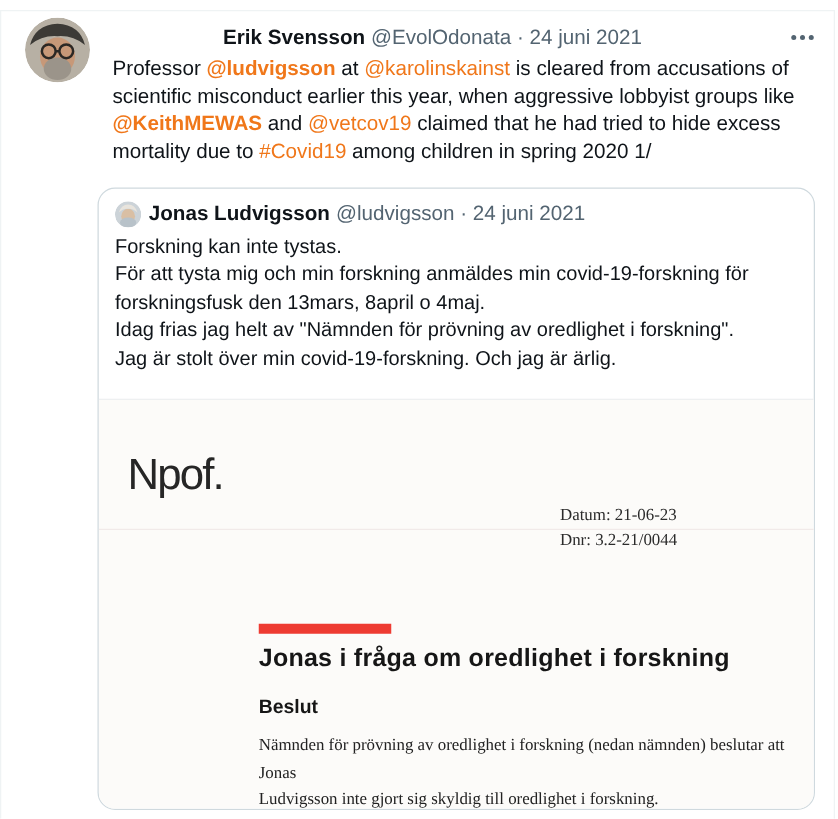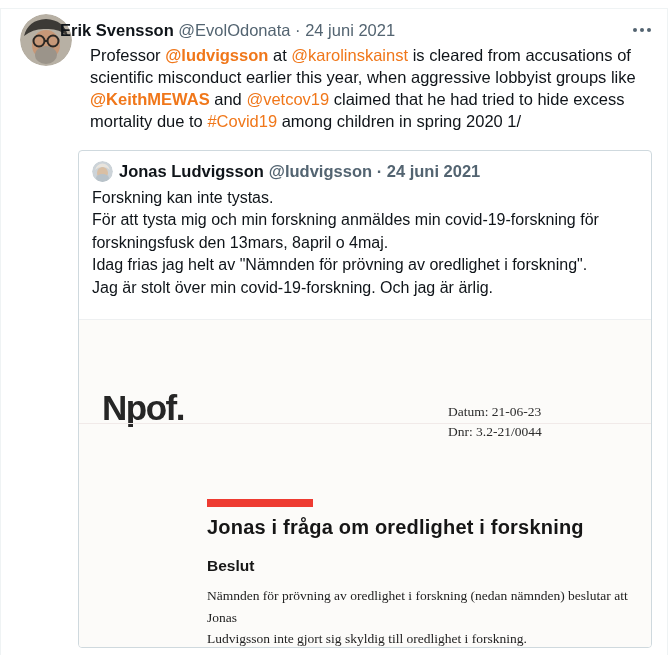--- a/index.html
+++ b/index.html
@@ -6,56 +6,55 @@
   .screenshot{
     position:relative;width:670px;height:655px;overflow:hidden;background:#fff;
     font-family:"Liberation Sans",sans-serif;color:#0f1419;
   }
   .tweet-card{
     position:absolute;top:8px;left:0;width:668px;height:660px;
     border:1px solid #eff3f4;border-bottom:none;background:#fff;box-sizing:border-box;
   }
   
   .avatar-main{position:absolute;left:20px;top:14px;width:52px;height:52px;border-radius:50%;overflow:hidden;cursor:pointer;}
-  .header-row{position:absolute;left:60px;top:19px;width:540px;white-space:nowrap;font-size:16.5px;line-height:22px;}
+  .header-row{position:absolute;left:76px;top:19px;width:540px;white-space:nowrap;font-size:16.5px;line-height:22px;text-align:center;}
   .author-name{font-weight:700;color:#0f1419;cursor:pointer;}
   .meta{color:#536471;font-weight:400;}
   .more-icon{position:absolute;right:19px;top:28px;display:flex;gap:3px;cursor:pointer;}
   .more-icon i{width:4px;height:4px;border-radius:50%;background:#536471;display:block;}
   
   .tweet-text{
     position:absolute;left:90px;top:44px;width:586px;
     font-size:16.5px;line-height:22px;color:#0f1419;font-weight:400;
   }
   .lnk{color:#f0771a;text-decoration:none;cursor:pointer;}
   .lnk-b{color:#f0771a;font-weight:700;text-decoration:none;cursor:pointer;}
   
   .quote-card{
     position:absolute;left:78px;top:150px;width:574px;height:498px;
-    border:1px solid #cfd9de;border-radius:4px;overflow:hidden;background:#fff;
+    border:1px solid #cfd9de;border-radius:14px;overflow:hidden;background:#fff;
     box-sizing:border-box;cursor:pointer;
   }
   .q-header{position:absolute;left:13px;top:10px;display:flex;align-items:center;white-space:nowrap;font-size:16.5px;}
   .avatar-q{width:21px;height:21px;border-radius:50%;overflow:hidden;margin-right:6px;flex:0 0 auto;}
   .q-name{font-weight:700;color:#0f1419;}
-  .q-meta{color:#536471;margin-left:5px;font-weight:bold;}
+  .q-meta{color:#536471;margin-left:5px;}
   .q-text{
     position:absolute;left:13px;top:36px;width:548px;
     font-size:16px;line-height:22.4px;color:#0f1419;
   }
   
   .doc-image{
     position:absolute;left:0;right:0;top:168px;bottom:0;
     background:#fcfbf9;border-top:1px solid #eef0f1;
   }
   .doc-logo{
     position:absolute;left:23px;top:40px;
-    font-size:35px;font-weight:700;letter-spacing:-1.5px;color:#262626;
+    font-size:35px;font-weight:400;letter-spacing:-1.5px;color:#262626;
     font-family:"Liberation Sans",sans-serif;
-    margin-top:28px;
   }
   .doc-ref{
     position:absolute;left:369px;top:82px;
     font-family:"Liberation Serif",serif;font-size:13.5px;line-height:20px;color:#2b2b2b;
   }
   .doc-rule{position:absolute;left:0;right:0;top:103px;border-top:1px solid #f1eae9;}
   .doc-redbar{position:absolute;left:128px;top:179px;width:106px;height:8px;background:#ee3b32;}
   .doc-heading{
     position:absolute;left:128px;top:196px;width:430px;
     font-size:20px;font-weight:700;color:#161616;letter-spacing:0.2px;

